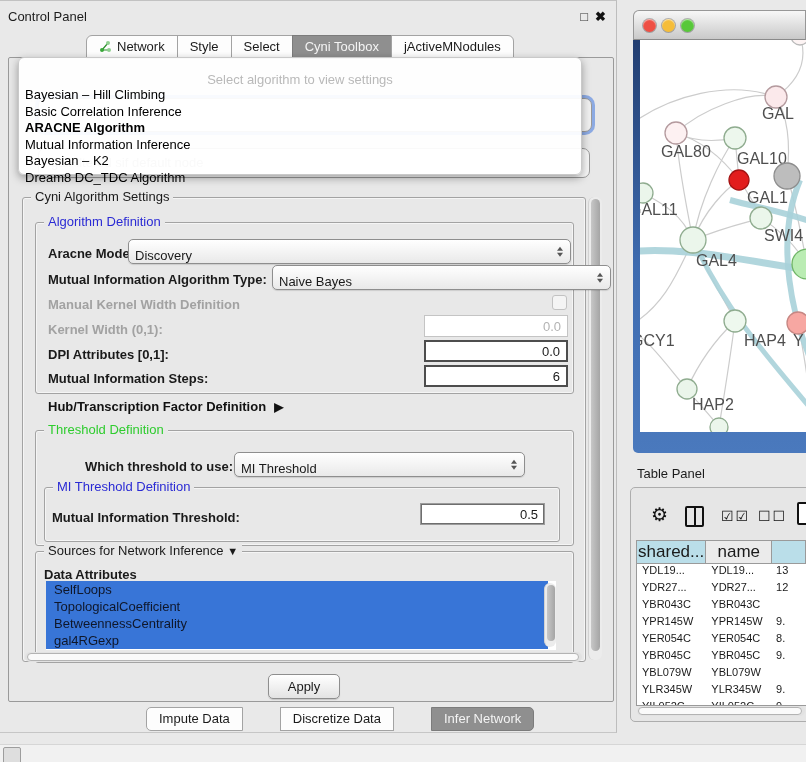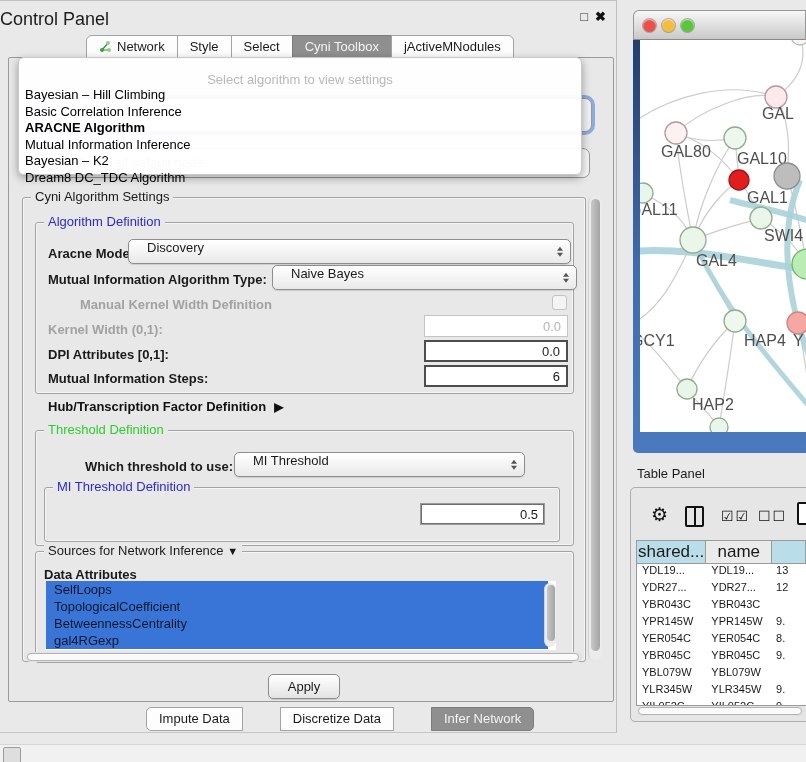--- a/index.html
+++ b/index.html
@@ -3,21 +3,21 @@
 <meta charset="utf-8">
 <style>
   html,body{margin:0;padding:0;}
   .screen{position:relative;width:806px;height:762px;overflow:hidden;background:#e9e9e9;
           font-family:"Liberation Sans",sans-serif;color:#1a1a1a;}
   .abs{position:absolute;}
 
   
   .cp{left:0;top:3;width:616px;height:731px;background:#e9e9e9;
       border-top:1px solid #c2c2c2;border-right:1px solid #bdbdbd;border-bottom:1px solid #c6c6c6;}
-  .cp-title{left:0;top:8px;font-size:18px;color:#1c1c1c;}
+  .cp-title{left:8px;top:8px;font-size:13px;color:#1c1c1c;}
   .cp-float{right:28px;top:8px;font-size:13px;color:#333;}
   .cp-close{right:10px;top:8px;font-size:13px;font-weight:bold;color:#111;}
 
   
   .tabbar{display:flex;align-items:flex-end;}
   .tab{background:#fdfdfd;border:1px solid #a3a3a3;margin-left:-1px;padding:3px 12px 4px 12px;
        font-size:13px;color:#1a1a1a;display:flex;align-items:center;gap:5px;position:relative;}
   .tab:first-child{border-radius:6px 0 0 0;margin-left:0;}
   .tab:last-child{border-radius:0 6px 0 0;}
   .tab.active{background:#8f8f8f;border-color:#7c7c7c;color:#f4f4f4;}
@@ -48,21 +48,21 @@
   
   .groupbox{border:1px solid #a3a3a3;border-radius:3px;box-shadow:inset 0 0 0 1px rgba(255,255,255,.55);}
   .gb-label{position:absolute;top:-9px;left:8px;background:#e8e8e8;padding:0 4px;font-size:13px;white-space:nowrap;}
   .gb-blue{color:var(--title-blue);}
   .gb-green{color:var(--title-green);}
 
   .lbl{font-size:13px;font-weight:bold;color:#1a1a1a;white-space:nowrap;}
   .lbl.dis{color:#a2a2a2;}
 
   .combo{background:linear-gradient(#ffffff,#e9e9e9);border:1px solid #8e8e8e;border-radius:5px;
-         font-size:13px;display:flex;align-items:flex-start;padding-left:18px;box-sizing:border-box;
+         font-size:13px;display:flex;align-items:flex-end;padding-left:6px;box-sizing:border-box;
          box-shadow:0 1px 1px rgba(0,0,0,.12);}
   .arrows{position:absolute;right:7px;top:50%;transform:translateY(-50%);}
   .arr-up,.arr-dn{display:block;width:0;height:0;border-left:3.5px solid transparent;border-right:3.5px solid transparent;}
   .arr-up{border-bottom:4.5px solid #555;margin-bottom:2.5px;}
   .arr-dn{border-top:4.5px solid #555;}
 
   .numfield{background:#fff;font-size:13px;display:flex;align-items:center;justify-content:flex-end;
             padding-right:6px;box-sizing:border-box;}
   .nf-strong{border:2px solid #4d4d4d;}
   .nf-med{border:1px solid #9b9b9b;box-shadow:inset 0 0 0 1px #6e6e6e;}
@@ -189,29 +189,29 @@
   <div class="abs lbl" style="left:48px;top:246px;">Aracne Mode:</div>
   <div class="abs combo" style="left:128px;top:239px;width:443px;height:25px;">
     <span>Discovery</span>
     <span class="arrows">
         <i class="arr-up"></i>
         <i class="arr-dn"></i>
       </span>
   </div>
 
   <div class="abs lbl" style="left:48px;top:272px;">Mutual Information Algorithm Type:</div>
-  <div class="abs combo" style="left:272px;top:265px;width:305px;height:25px;">
+  <div class="abs combo" style="left:272px;top:265px;width:339px;height:25px;">
     <span>Naive Bayes</span>
     <span class="arrows">
         <i class="arr-up"></i>
         <i class="arr-dn"></i>
       </span>
   </div>
 
-  <div class="abs lbl dis" style="left:48px;top:297px;margin-left:32px;">Manual Kernel Width Definition</div>
+  <div class="abs lbl dis" style="left:48px;top:297px;">Manual Kernel Width Definition</div>
   <div class="abs checkbox" style="left:552px;top:295px;"></div>
 
   <div class="abs lbl dis" style="left:48px;top:322px;">Kernel Width (0,1):</div>
   <div class="abs numfield nf-dis" style="left:424px;top:315px;width:144px;height:22px;">0.0</div>
 
   <div class="abs lbl" style="left:48px;top:347px;">DPI Attributes [0,1]:</div>
   <div class="abs numfield nf-strong" style="left:424px;top:340px;width:144px;height:22px;">0.0</div>
 
   <div class="abs lbl" style="left:48px;top:371px;">Mutual Information Steps:</div>
   <div class="abs numfield nf-strong" style="left:424px;top:365px;width:144px;height:22px;">6</div>
@@ -229,20 +229,21 @@
     <span>MI Threshold</span>
     <span class="arrows">
         <i class="arr-up"></i>
         <i class="arr-dn"></i>
       </span>
   </div>
 
   <div class="abs groupbox" style="left:44px;top:487px;width:514px;height:53px;">
     <span class="gb-label gb-blue">MI Threshold Definition</span>
   </div>
+  <div class="abs lbl" style="left:52px;top:510px;">Mutual Information Threshold:</div>
   <div class="abs numfield nf-med" style="left:420px;top:503px;width:125px;height:22px;">0.5</div>
 
   <div class="abs groupbox" style="left:35px;top:551px;width:537px;height:110px;">
     <span class="gb-label">
       <span>Sources for Network Inference</span>
       <span style="font-size:11px;">▼</span>
     </span>
   </div>
   <div class="abs lbl" style="left:44px;top:567px;">Data Attributes</div>
   <div class="abs attr-list" style="left:46px;top:581px;width:510px;height:69px;" id="attr-list">

